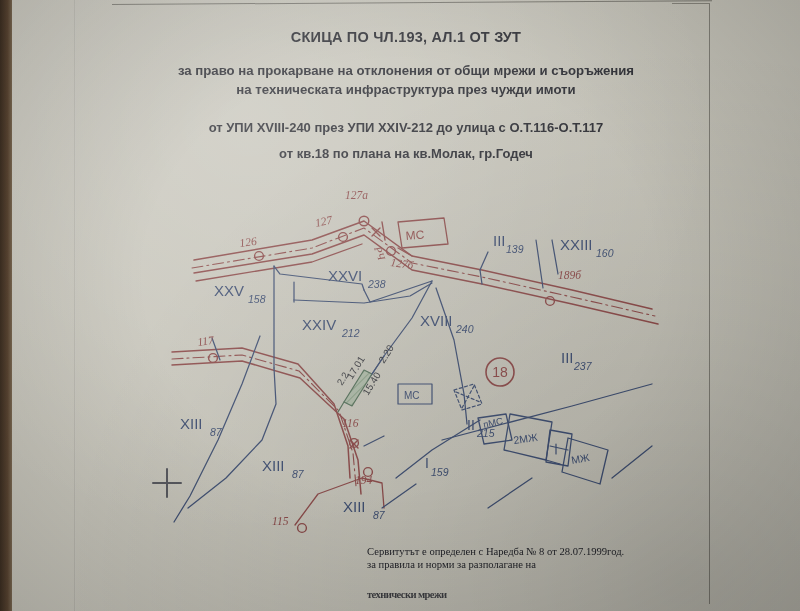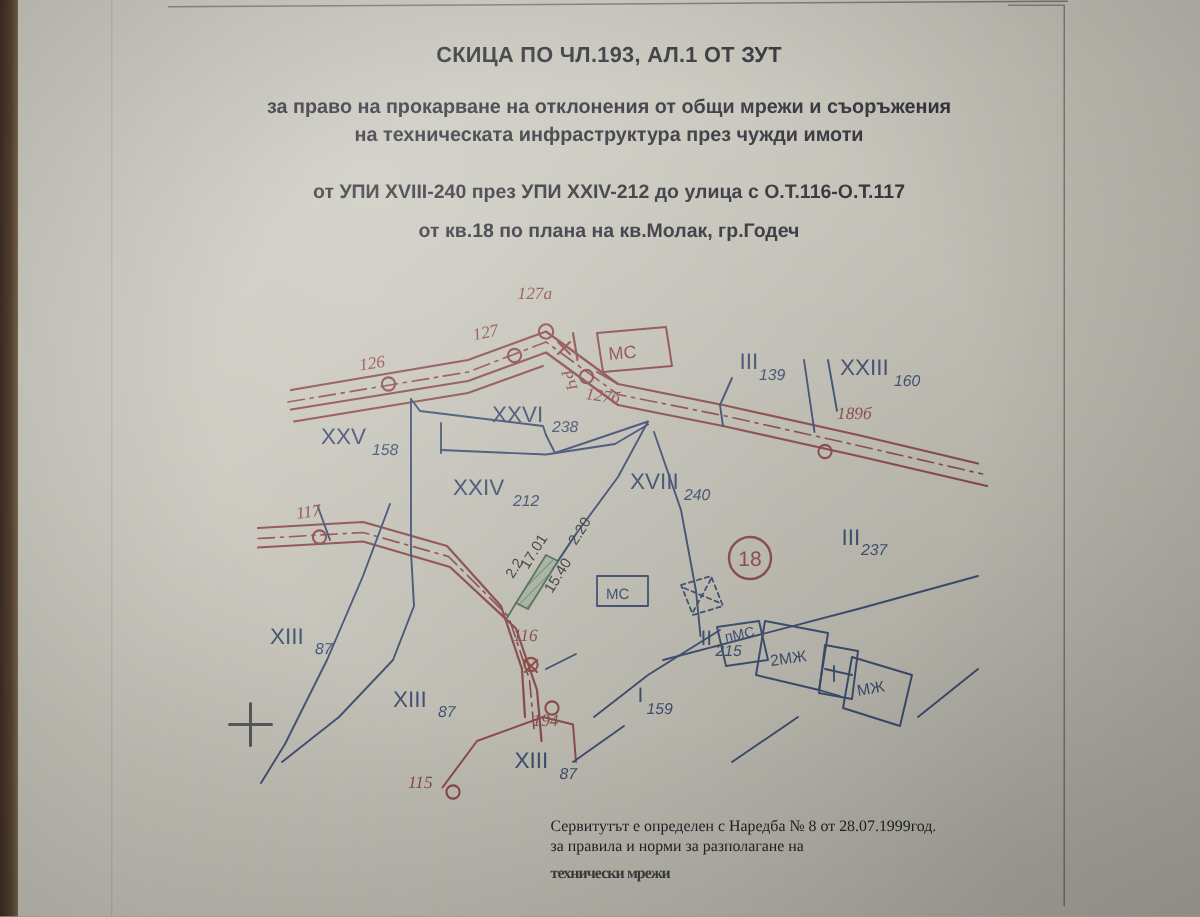--- a/index.html
+++ b/index.html
@@ -74,21 +74,21 @@
   
   #footer-note{
     position:absolute;left:355px;top:545px;width:330px;
     color:#23242a;font-family:"Liberation Serif", serif;
     font-size:10.6px;line-height:13.4px;
   }
   #footer-note div{white-space:nowrap;}
   .fn-overprint{position:relative;}
   .fn-overprint .ov-a{position:relative;z-index:2;font-weight:bold;}
   .fn-overprint .ov-b{
-    position:absolute;left:0;top:4px;z-index:1;font-weight:bold;
+    position:absolute;left:0;top:16px;z-index:1;font-weight:bold;
     opacity:.85;letter-spacing:-0.6px;font-family:Liberation Serif, serif;
   }
   
   #vignette{
     position:absolute;inset:0;pointer-events:none;
     background:radial-gradient(ellipse at 50% 45%, rgba(0,0,0,0) 45%, rgba(0,0,0,0.17) 100%);
   }
 </style>
 </head>
 <body>

